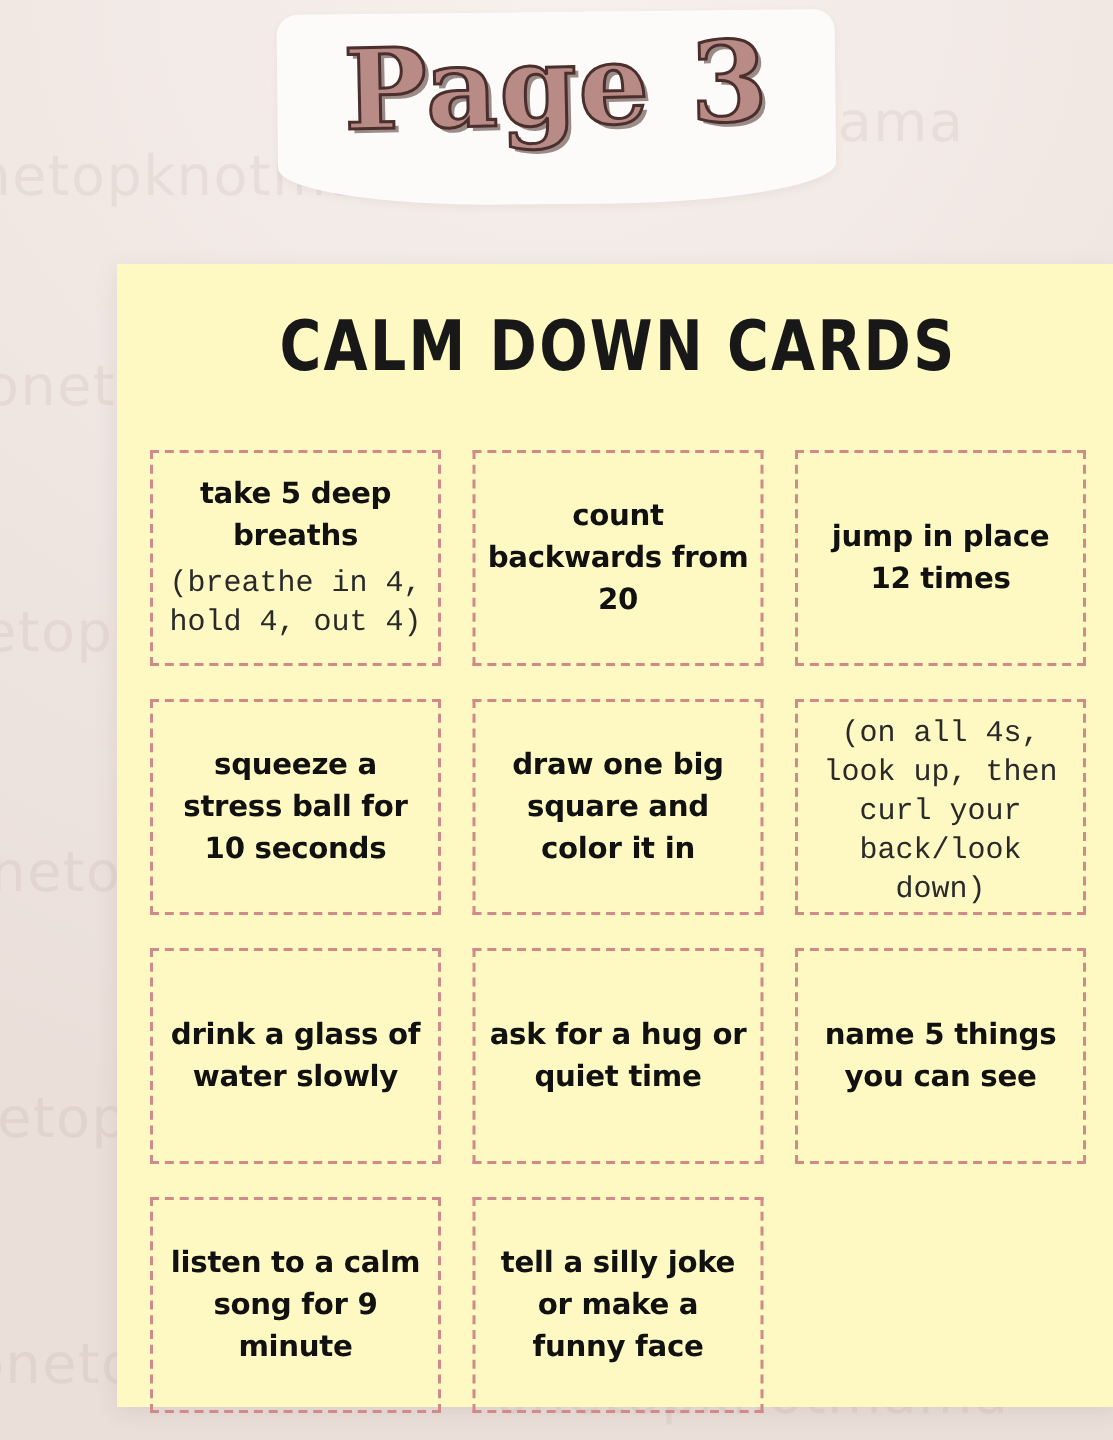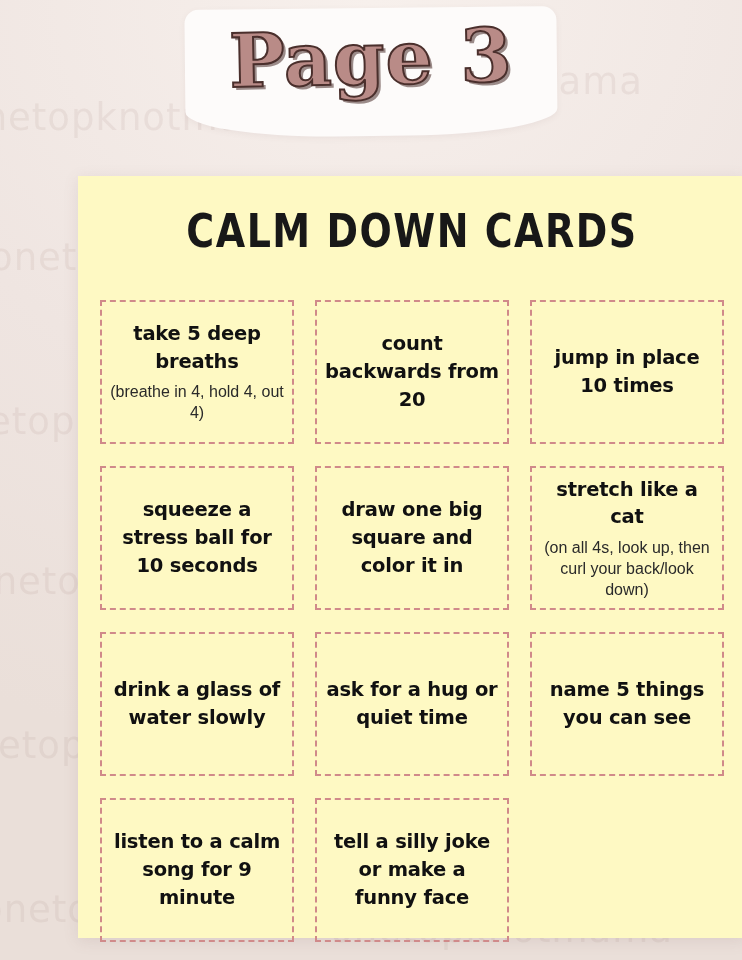--- a/index.html
+++ b/index.html
@@ -112,22 +112,22 @@
   }
   .card-main {
     font-family: "DejaVu Sans", sans-serif;
     font-size: 19.5px;
     font-weight: 700;
     color: #111111;
     line-height: 1.42;
     letter-spacing: -0.2px;
   }
   .card-sub {
-    font-family: Liberation Sans, sans-serif;
-    font-size: 16px;
+    font-family: Liberation Mono, monospace;
+    font-size: 20px;
     font-weight: 400;
     color: #2a2a2a;
     line-height: 1.3;
     margin-top: 7px;
   }
   .card-sub:empty { display: none; }
 </style>
 </head>
 <body>
 
@@ -157,34 +157,33 @@
   <div class="card-grid">
     <div class="card">
       <div class="card-main">take 5 deep breaths</div>
       <div class="card-sub">(breathe in 4, hold 4, out 4)</div>
     </div>
     <div class="card">
       <div class="card-main">count backwards from 20</div>
 
     </div>
     <div class="card">
-      <div class="card-main">jump in place 10 times</div>
+      <div class="card-main">jump in place 12 times</div>
 
     </div>
 
     <div class="card">
       <div class="card-main">squeeze a stress ball for 10 seconds</div>
 
     </div>
     <div class="card">
       <div class="card-main">draw one big square and color it in</div>
 
     </div>
     <div class="card">
-      <div class="card-main">stretch like a cat</div>
       <div class="card-sub">(on all 4s, look up, then curl your back/look down)</div>
     </div>
 
     <div class="card">
       <div class="card-main">drink a glass of water slowly</div>
 
     </div>
     <div class="card">
       <div class="card-main">ask for a hug or quiet time</div>
 

